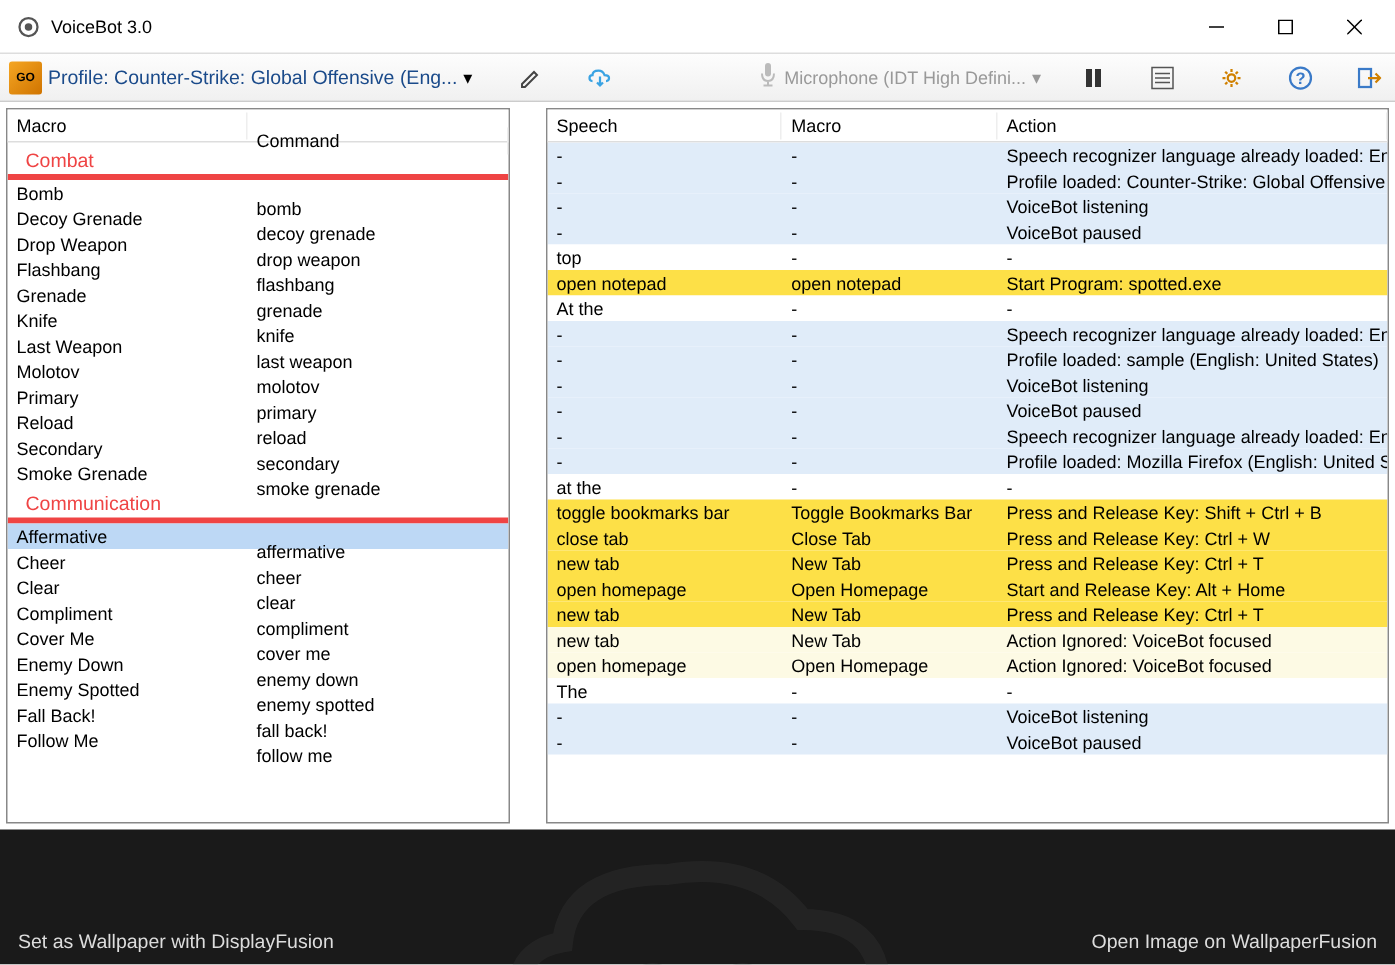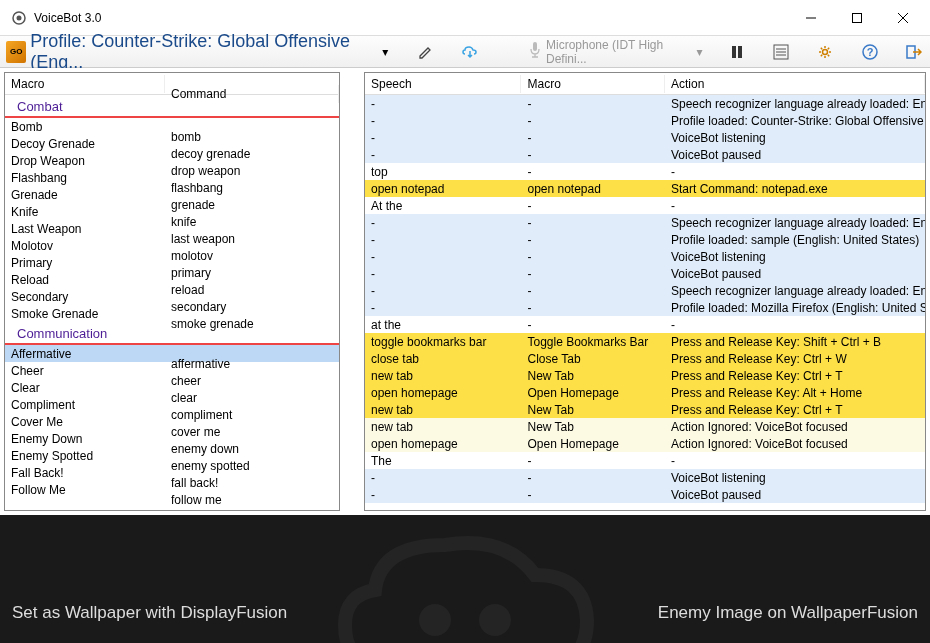--- a/index.html
+++ b/index.html
@@ -7,53 +7,53 @@
 
 .titlebar { height: 36px; background: #fff; border-bottom: 1px solid #ddd; display: flex; align-items: center; padding: 0 4px; }
 .titlebar .app-icon { width: 18px; height: 18px; margin: 0 6px; display: flex; align-items: center; justify-content: center; }
 .titlebar .title { flex: 0 0 auto; font-size: 12px; }
 .titlebar .spacer { flex: 1; }
 .titlebar .win-btn { width: 46px; height: 30px; display: flex; align-items: center; justify-content: center; cursor: pointer; }
 
 .toolbar { height: 32px; background: linear-gradient(#fdfdfd,#f0f0f0); border-bottom: 1px solid #ccc; display: flex; align-items: center; padding: 0 6px; gap: 24px; }
 .profile-box { display: flex; align-items: center; gap: 4px; }
 .profile-icon { width: 22px; height: 22px; background: linear-gradient(135deg,#f5a623,#d07400); border-radius: 2px; display: flex; align-items: center; justify-content: center; font-size: 8px; font-weight: bold; color: #000; }
-.profile-label { font-size: 18px; color: #1a4a8a; }
+.profile-label { font-size: 13px; color: #1a4a8a; }
 .dropdown-arrow { width: 10px; }
 .tool-icon { width: 22px; height: 22px; display: flex; align-items: center; justify-content: center; cursor: pointer; }
 .mic-box { display: flex; align-items: center; gap: 4px; color: #999; }
 
 .content { flex: 1; display: flex; padding: 4px; gap: 4px; overflow: hidden; background: #fff; }
 .panel { border: 1px solid #888; background: #fff; display: flex; flex-direction: column; overflow: hidden; }
 .left-panel { width: 336px; }
 .right-panel { flex: 1; margin-left: 20px; }
 
 .table-head { display: flex; background: #fff; border-bottom: 1px solid #ddd; font-size: 12px; height: 22px; align-items: center; }
 .table-head .th { padding: 2px 6px; border-right: 1px solid #eee; }
 .table-body { flex: 1; overflow-y: scroll; overflow-x: hidden; scrollbar-width: thin; }
 .right-panel .table-body { overflow-x: scroll; }
 
-.group-head { color: #4c1d95; font-size: 13px; padding: 2px 12px; border-bottom: 2px solid #ef4444; margin: 2px 0 0 0; }
+.group-head { color: #ef4444; font-size: 13px; padding: 2px 12px; border-bottom: 4px solid #ef4444; margin: 2px 0 0 0; }
 .row { display: flex; font-size: 12px; height: 17px; align-items: center; padding: 0; }
 .row .cell { padding: 0 6px; white-space: nowrap; overflow: hidden; }
 .row.selected { background: #bdd8f5; }
 
 .left-panel .c1 { width: 160px; }
 .left-panel .c2 { flex: 1; margin-top: 20px; }
 
 .right-panel .c1 { width: 168px; }
 .right-panel .c2 { width: 154px; }
 .right-panel .c3 { flex: 1; min-width: 260px; }
 
 .log-blue { background: #e0ecf9; }
 .log-green { background: #fde047; }
 .log-yellow { background: #fdfae4; }
 .log-white { background: #fff; }
 
-.footer { height: 128px; background: #1a1a1a; color: #ddd; display: flex; align-items: flex-end; justify-content: space-between; padding: 20px 12px; font-size: 17px; position: relative; overflow: hidden; }
+.footer { height: 90px; background: #1a1a1a; color: #ddd; display: flex; align-items: flex-end; justify-content: space-between; padding: 8px 12px; font-size: 13px; position: relative; overflow: hidden; }
 .footer .bg-shape { position: absolute; top: 10px; left: 50%; transform: translateX(-50%); opacity: 0.4; }
 .footer .link { position: relative; z-index: 2; }
 
 ::-webkit-scrollbar { width: 16px; height: 16px; }
 ::-webkit-scrollbar-track { background: #f0f0f0; }
 ::-webkit-scrollbar-thumb { background: #c8c8c8; border: 1px solid #aaa; }
 ::-webkit-scrollbar-button { background: #f0f0f0; height: 16px; border: 1px solid #ccc; }
 </style>
 </head>
 <body>
@@ -270,21 +270,21 @@
           <div class="cell c3">VoiceBot paused</div>
         </div>
         <div class="row log-white">
           <div class="cell c1">top</div>
           <div class="cell c2">-</div>
           <div class="cell c3">-</div>
         </div>
         <div class="row log-green">
           <div class="cell c1">open notepad</div>
           <div class="cell c2">open notepad</div>
-          <div class="cell c3">Start Command: notepad.exe</div>
+          <div class="cell c3">Start Program: spotted.exe</div>
         </div>
         <div class="row log-white">
           <div class="cell c1">At the</div>
           <div class="cell c2">-</div>
           <div class="cell c3">-</div>
         </div>
         <div class="row log-blue">
           <div class="cell c1">-</div>
           <div class="cell c2">-</div>
           <div class="cell c3">Speech recognizer language already loaded: Eng</div>
@@ -330,21 +330,21 @@
           <div class="cell c3">Press and Release Key: Ctrl + W</div>
         </div>
         <div class="row log-green">
           <div class="cell c1">new tab</div>
           <div class="cell c2">New Tab</div>
           <div class="cell c3">Press and Release Key: Ctrl + T</div>
         </div>
         <div class="row log-green">
           <div class="cell c1">open homepage</div>
           <div class="cell c2">Open Homepage</div>
-          <div class="cell c3">Press and Release Key: Alt + Home</div>
+          <div class="cell c3">Start and Release Key: Alt + Home</div>
         </div>
         <div class="row log-green">
           <div class="cell c1">new tab</div>
           <div class="cell c2">New Tab</div>
           <div class="cell c3">Press and Release Key: Ctrl + T</div>
         </div>
         <div class="row log-yellow">
           <div class="cell c1">new tab</div>
           <div class="cell c2">New Tab</div>
           <div class="cell c3">Action Ignored: VoiceBot focused</div>
@@ -374,14 +374,14 @@
 
 </div>
 
 <div class="footer">
   <svg class="bg-shape" width="280" height="160" viewBox="0 0 280 160">
     <path d="M60 140 Q20 140 20 100 Q20 70 50 65 Q55 20 120 20 Q180 10 210 50 Q260 50 262 95 Q262 140 220 140" fill="none" stroke="#333" stroke-width="14"></path>
     <circle cx="110" cy="95" r="16" fill="#333"></circle>
     <circle cx="170" cy="95" r="16" fill="#333"></circle>
   </svg>
   <span class="link">Set as Wallpaper with DisplayFusion</span>
-  <span class="link">Enemy Image on WallpaperFusion</span>
+  <span class="link">Open Image on WallpaperFusion</span>
 </div>
 
 </body></html>

